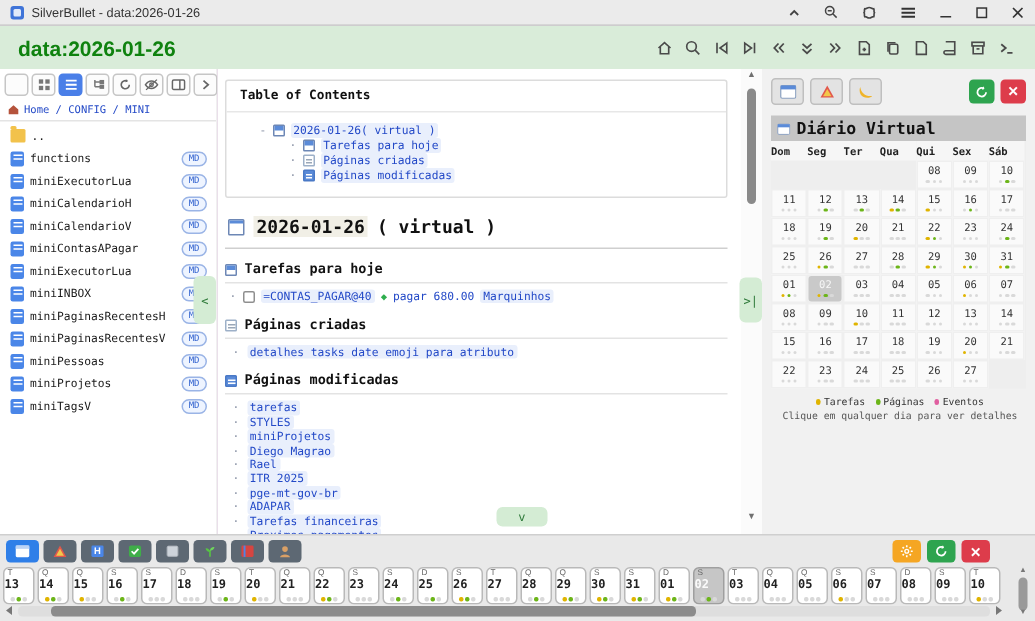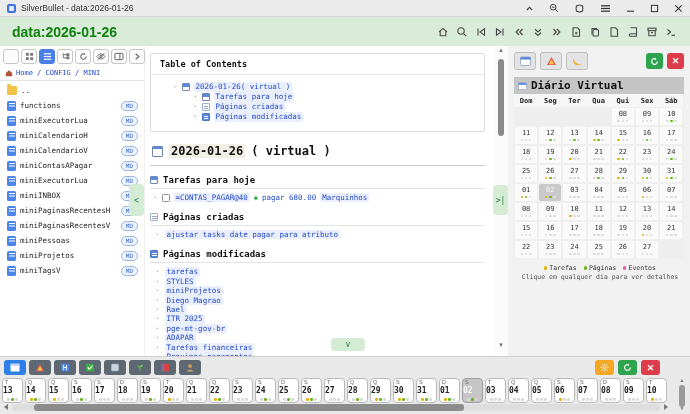--- a/index.html
+++ b/index.html
@@ -96,21 +96,21 @@
   .sq-btn{width:17px;height:16px;border:none;border-radius:3px;color:#fff;display:flex;align-items:center;
     justify-content:center;font-size:9px;cursor:pointer;}
   .btn-green{background:#2ea44f;}
   .btn-red{background:#dd3c4b;font-family:"Liberation Sans",sans-serif;font-weight:bold;font-size:9px;}
   .btn-orange{background:#f5a623;}
   .rp-header{background:#c5c5c5;display:flex;align-items:center;gap:4px;padding:2px 4px;margin-right:2px;
     font-size:11px;font-weight:bold;color:#111;}
   .calgrid{margin-right:2px;background:#eee;}
   .cal-week{display:flex;}
   .cal-cell,.cal-head{width:24.2px;flex:none;}
-  .cal-head{font-size:7px;font-weight:bold;text-align:center;padding:3px 0 2px;color:#222;background:#f6f6f6;}
+  .cal-head{font-size:7px;font-weight:bold;text-align:left;padding:3px 0 2px;color:#222;background:#f6f6f6;}
   .cal-cell{height:19px;background:#fafafa;border:1px solid #efefef;display:flex;flex-direction:column;
     align-items:center;justify-content:center;cursor:pointer;}
   .cal-cell.empty{background:transparent;border-color:transparent;cursor:default;}
   .cal-cell .dnum{font-size:7px;color:#333;line-height:7px;}
   .cal-cell.today{background:#c9c9c9;border-radius:3px;}
   .cal-cell.today .dnum{color:#f6f6f6;}
   .dots{display:flex;gap:1.5px;margin-top:2px;}
   .dot{width:2.6px;height:2.6px;border-radius:50%;background:#d9d9d9;}
   .dot.y{background:#e0b400;}
   .dot.g{background:#6cb519;}
@@ -461,21 +461,21 @@
         <span class="wikilink">Marquinhos</span>
       </div>
 
       <div class="h2row">
         <span class="mini-ico ico-page"></span>
         <span>Páginas criadas</span>
       </div>
       <ul class="pagelist" id="created-list">
           <li>
             <span class="bullet">·</span>
-            <span class="wikilink">ajustar tasks date pagar para atributo</span>
+            <span class="wikilink">detalhes tasks date emoji para atributo</span>
           </li>
         </ul>
 
       <div class="h2row">
         <span class="mini-ico ico-memo"></span>
         <span>Páginas modificadas</span>
       </div>
       <ul class="pagelist modified" id="modified-list">
           <li>
             <span class="bullet">·</span>

